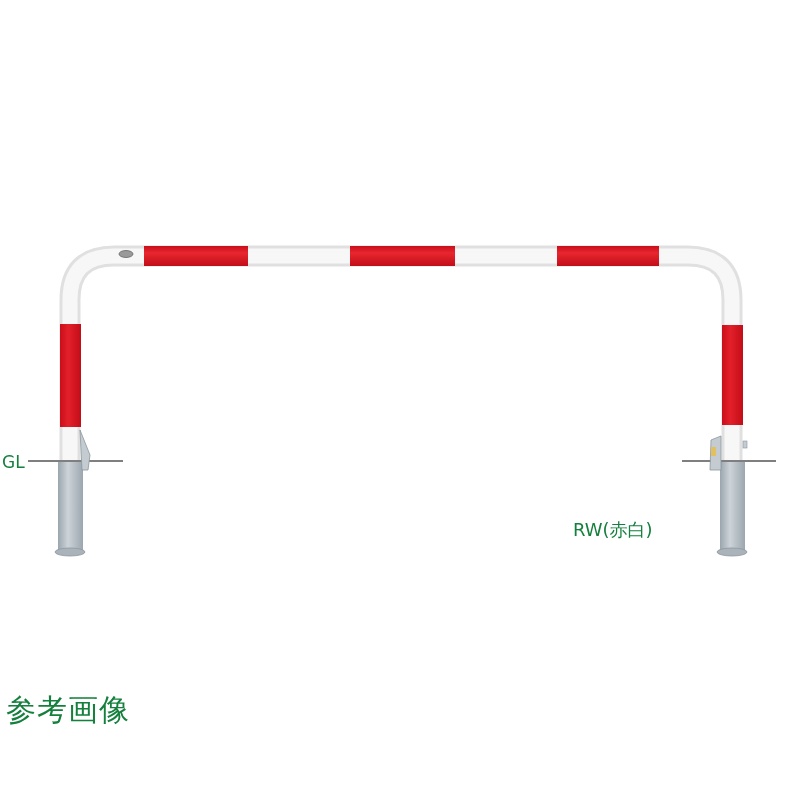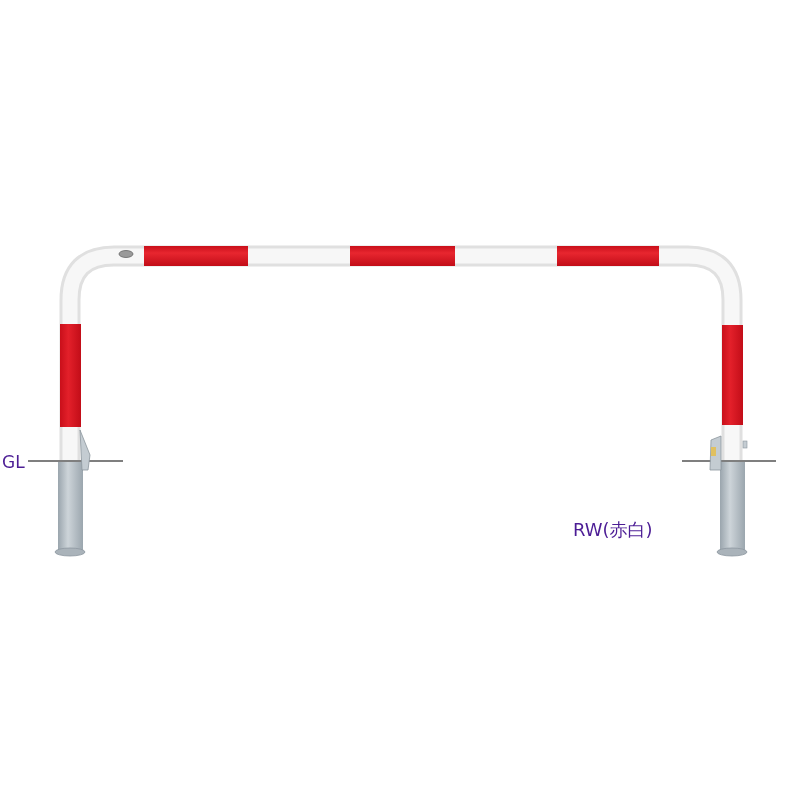--- a/index.html
+++ b/index.html
@@ -1,18 +1,18 @@
 <!DOCTYPE html>
 <html><head>
   <meta charset="utf-8">
   <style>
     html, body { margin:0; padding:0; background:#ffffff; }
     body { width:800px; height:800px; position:relative; overflow:hidden; font-family:"DejaVu Sans", sans-serif; }
     .stage { position:absolute; left:0; top:0; width:800px; height:800px; }
-    .label { position:absolute; color:#4c1d95; }
+    .label { position:absolute; color:#15803d; }
     .gl-label { left:2px; top:452px; font-size:17px; }
     .rw-label { left:573px; top:518px; font-size:18px; }
     .caption { left:6px; top:690px; font-size:30px; letter-spacing:1px; }
   </style>
 </head>
 <body>
 
 <div class="stage">
   <svg width="800" height="800" viewBox="0 0 800 800" xmlns="http://www.w3.org/2000/svg">
     <defs>
@@ -72,13 +72,14 @@
       <rect x="720" y="462" width="25" height="88" fill="url(#galv)"></rect>
       <ellipse cx="732" cy="552" rx="15" ry="4" fill="#aab3ba" stroke="#8d979f" stroke-width="0.8"></ellipse>
       <path d="M711 440 L721 436 L721 470 L710 470 Z" fill="#c4ccd2" stroke="#8b959d" stroke-width="0.8"></path>
       <rect x="711" y="447" width="5" height="9" fill="#e0c060"></rect>
       <rect x="743" y="441" width="4" height="7" fill="#c4ccd2" stroke="#8b959d" stroke-width="0.6"></rect>
     </g>
   </svg>
 
   <div class="label gl-label">GL</div>
   <div class="label rw-label">RW(赤白)</div>
+  <div class="label caption">参考画像</div>
 </div>
 
 </body></html>

